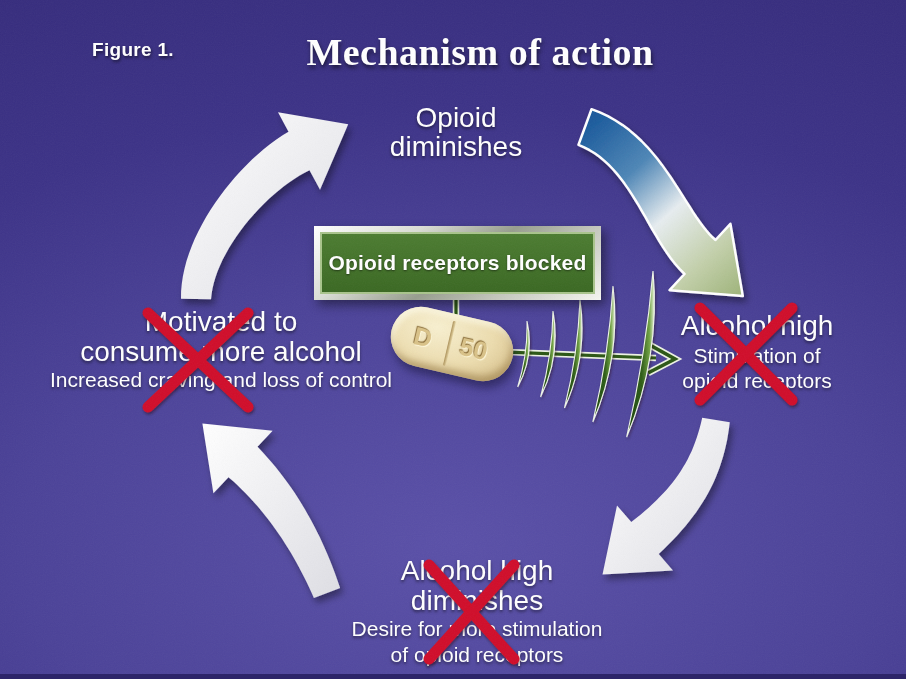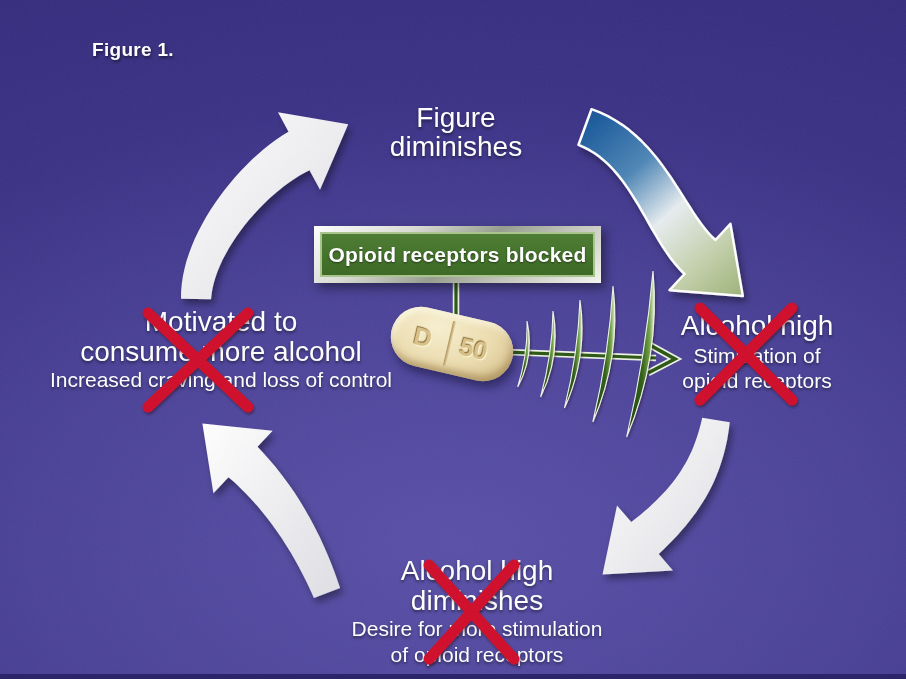--- a/index.html
+++ b/index.html
@@ -26,21 +26,21 @@
   #node-top{left:456px;top:103px;}
   #node-top .heading{line-height:29px;}
   #node-right{left:757px;top:309px;}
   #node-right .heading{line-height:34px;}
   #node-bottom{left:477px;top:556px;}
   #node-bottom .sub{line-height:26px;}
   #node-left{left:221px;top:307px;}
   #node-left .sub{font-size:21px;}
   
   #blocked-frame{
-    left:314px;top:226px;width:287px;height:57px;box-sizing:border-box;
+    left:314px;top:226px;width:287px;height:74px;box-sizing:border-box;
     background:linear-gradient(145deg,#ffffff 0%,#daddd5 28%,#979d8e 52%,#c3c6bc 72%,#f6f6f1 100%);
     box-shadow:4px 5px 10px rgba(0,0,0,.45);
   }
   #blocked-inner{
     position:absolute;left:6px;top:6px;right:6px;bottom:6px;box-sizing:border-box;
     border:2px solid #a9c48c;background:linear-gradient(180deg,#4c7c31 0%,#3a6822 100%);
     display:flex;align-items:center;justify-content:center;
   }
   #blocked-label{font-size:21px;font-weight:bold;letter-spacing:.2px;text-shadow:0 1px 2px rgba(0,0,0,.5);}
   
@@ -118,23 +118,24 @@
     </div>
   </div>
 
   <div id="pill" class="abs">
     <div id="pill-score"></div>
     <span class="pill-mark" id="pill-mark-d">D</span>
     <span class="pill-mark" id="pill-mark-50">50</span>
   </div>
 
   <div id="figure-label" class="abs">Figure 1.</div>
+  <div id="page-title" class="abs">Mechanism of action</div>
 
   <div id="node-top" class="abs node">
-    <div class="heading">Figure</div>
+    <div class="heading">Opioid</div>
     <div class="heading">diminishes</div>
   </div>
 
   <div id="node-right" class="abs node">
     <div class="heading">Alcohol high</div>
     <div class="sub">Stimulation of</div>
     <div class="sub">opioid receptors</div>
   </div>
 
   <div id="node-bottom" class="abs node">

